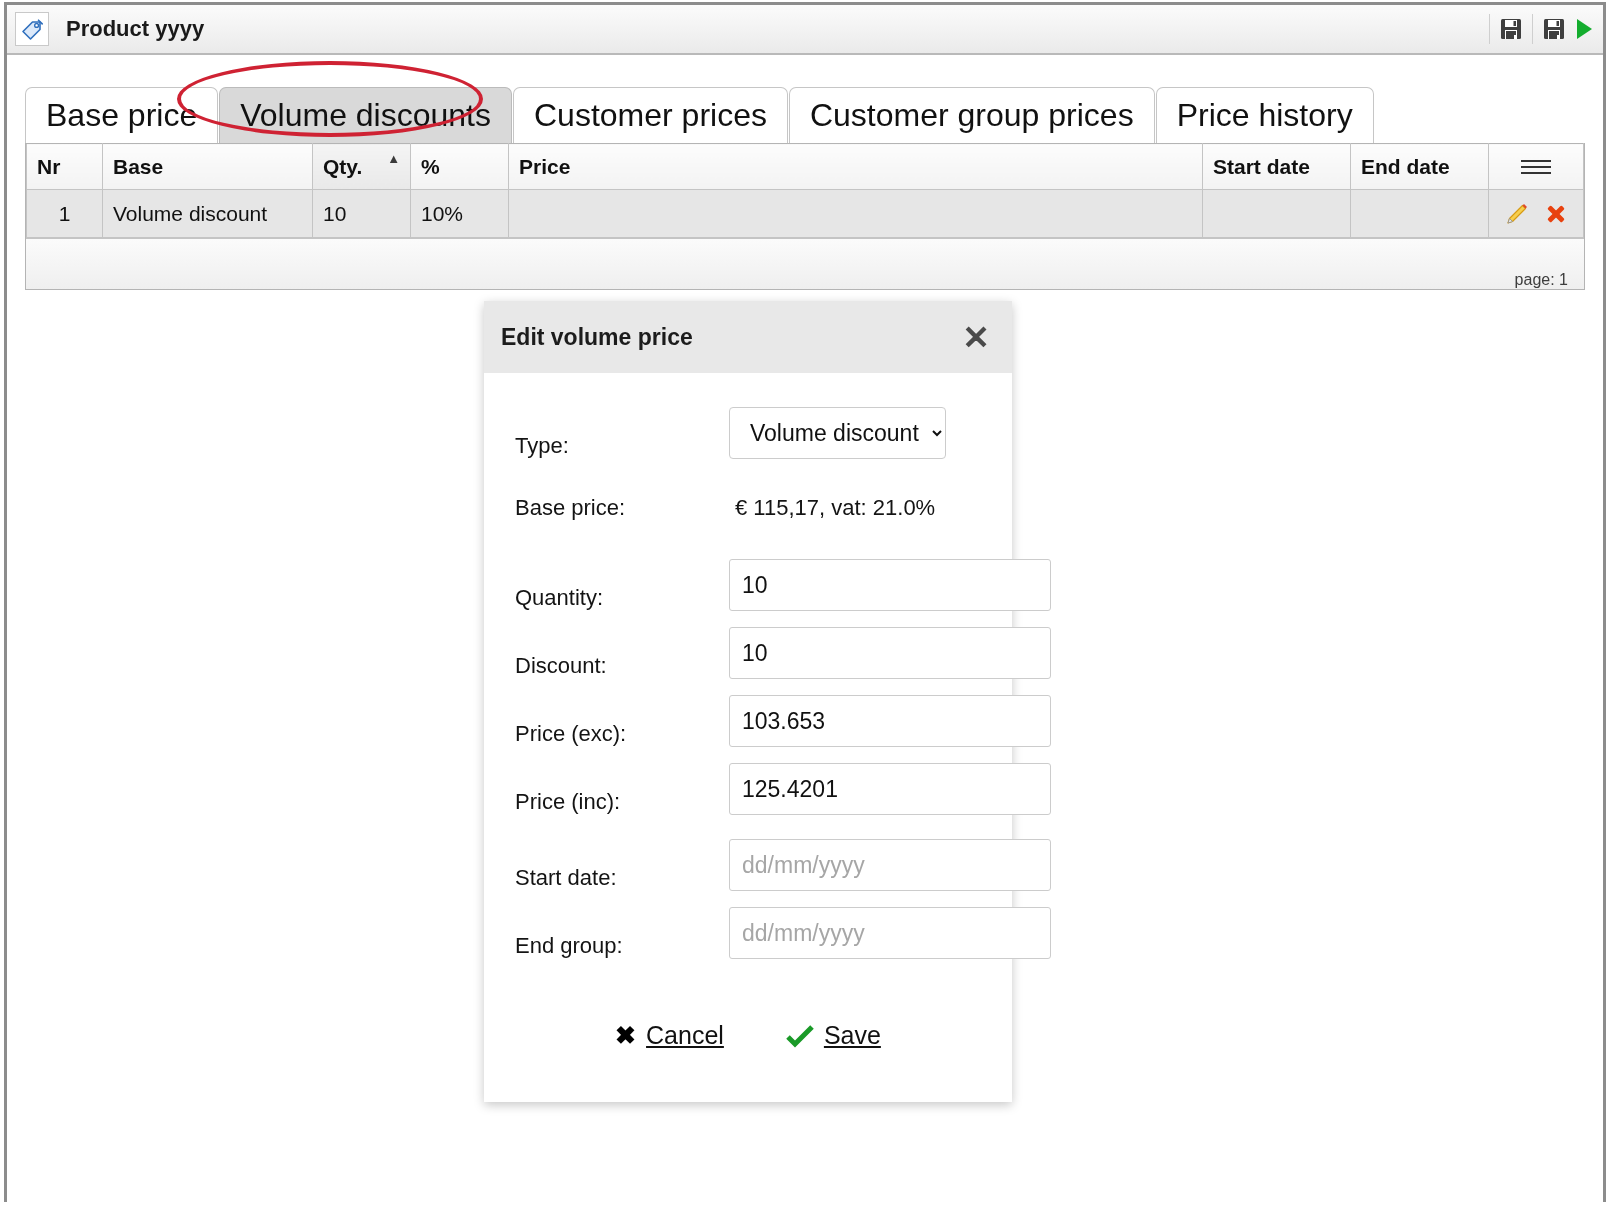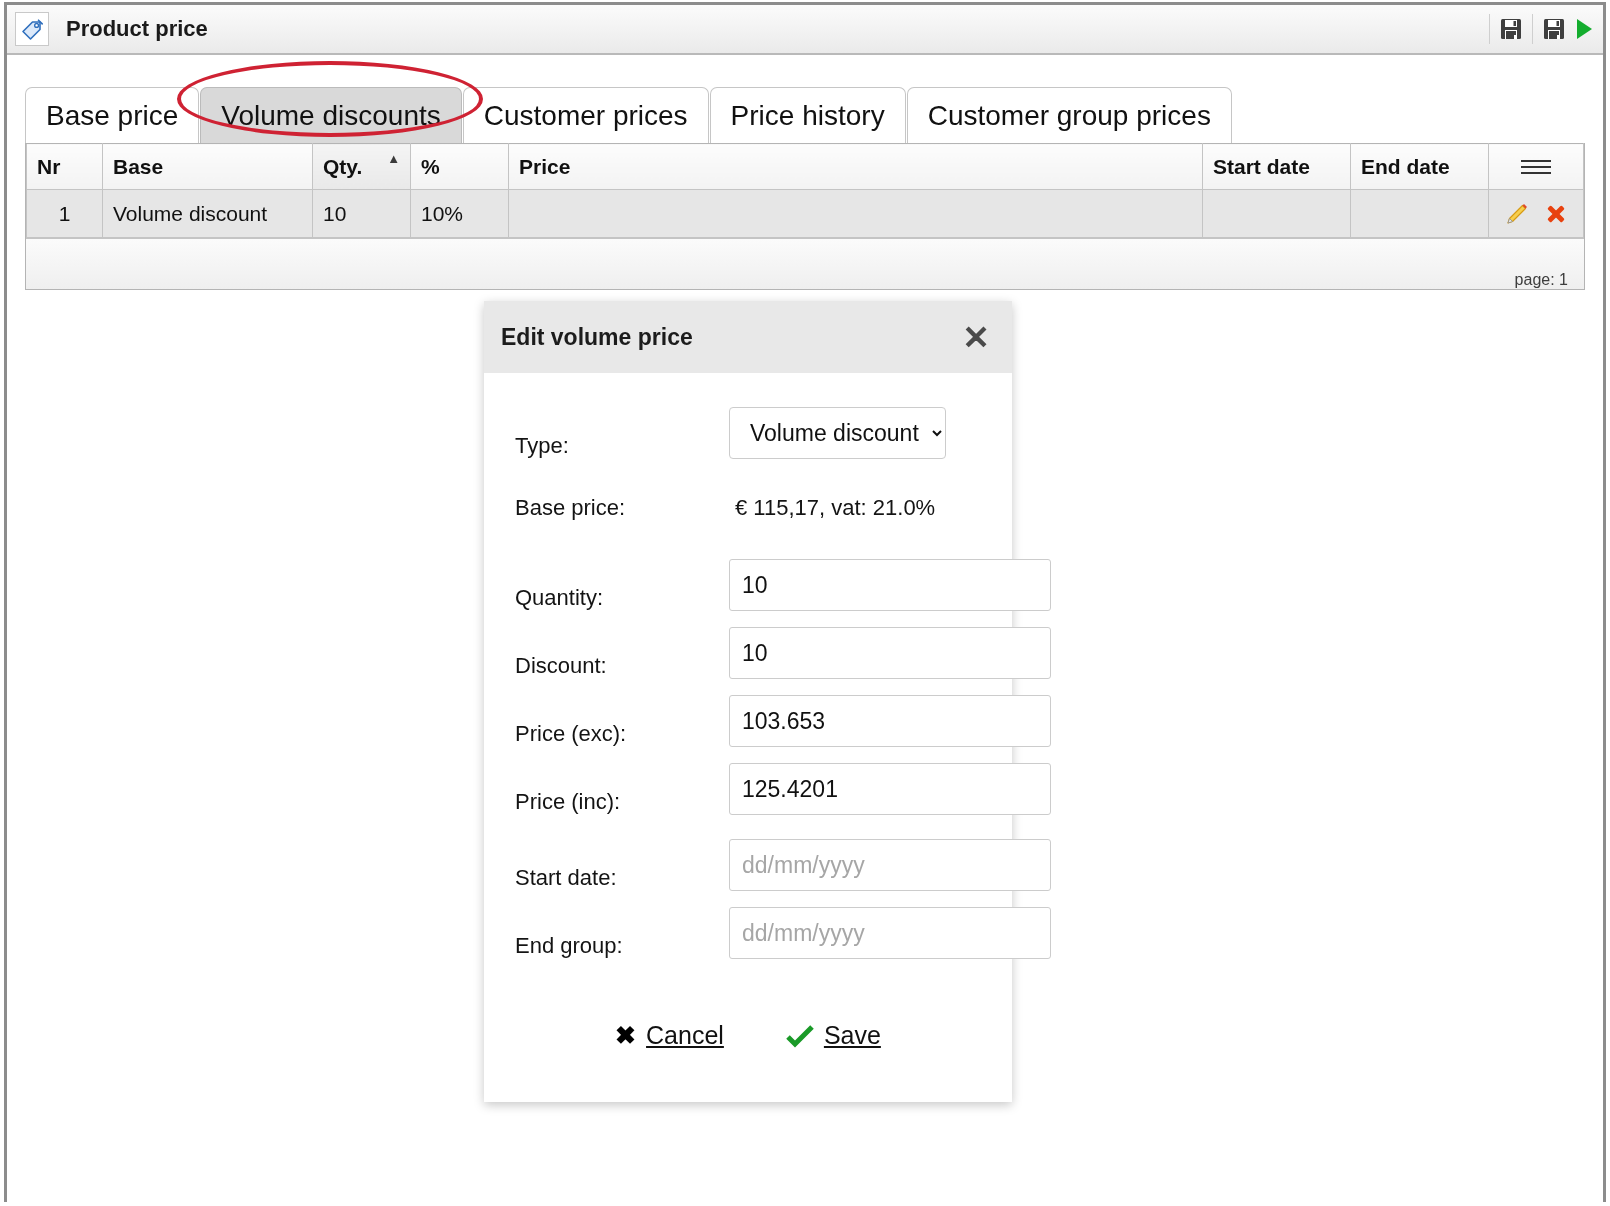--- a/index.html
+++ b/index.html
@@ -86,21 +86,21 @@
     margin: 18px 0 0 18px;
     display: flex;
     align-items: flex-end;
   }
   .tab {
     height: 56px;
     padding: 0 20px;
     display: flex;
     align-items: center;
     justify-content: center;
-    font-size: 28px;
+    font-size: 32px;
     color: #111111;
     background: #ffffff;
     border: 1px solid #c6c6c6;
     border-bottom: none;
     border-radius: 7px 7px 0 0;
     margin-right: 1px;
     box-sizing: border-box;
     cursor: pointer;
     white-space: nowrap;
     position: relative;
@@ -326,21 +326,21 @@
 <div id="app-window">
 
   <div id="title-bar">
     <div id="titlebar-icon-box">
       <svg width="26" height="26" viewBox="0 0 26 26">
         <path d="M4 15.5 L13.5 6 L21 6 L21 13.5 L11.5 23 Z" fill="#dce9fa" stroke="#2f6fbd" stroke-width="1.6" stroke-linejoin="round"></path>
         <circle cx="17.6" cy="9.4" r="1.9" fill="#ffffff" stroke="#2f6fbd" stroke-width="1.4"></circle>
         <path d="M19.5 4.2 L23.2 7.9" stroke="#2f6fbd" stroke-width="1.6" stroke-linecap="round"></path>
       </svg>
     </div>
-    <div id="window-title">Product price</div>
+    <div id="window-title">Product yyyy</div>
 
     <div id="titlebar-actions">
       <div class="tb-sep"></div>
       <div class="tb-btn">
         <svg width="24" height="24" viewBox="0 0 24 24">
           <rect x="2" y="2" width="20" height="20" rx="1.5" fill="#3f3f3f"></rect>
           <rect x="6" y="3" width="12" height="7" fill="#ffffff"></rect>
           <rect x="14.5" y="4" width="2.5" height="5" fill="#3f3f3f"></rect>
           <rect x="6" y="13" width="12" height="9" fill="#ffffff"></rect>
           <rect x="7" y="14" width="10" height="8" fill="#3f3f3f"></rect>
@@ -370,24 +370,24 @@
     <div class="tab">
       <span>Base price</span>
     </div>
     <div class="tab active">
       <span>Volume discounts</span>
     </div>
     <div class="tab">
       <span>Customer prices</span>
     </div>
     <div class="tab">
+      <span>Customer group prices</span>
+    </div>
+    <div class="tab">
       <span>Price history</span>
-    </div>
-    <div class="tab">
-      <span>Customer group prices</span>
     </div>
   </div>
 
   <div id="grid-wrap">
     <table id="price-grid">
       <thead>
         <tr>
           <th class="col-nr">
             <span>Nr</span>
           </th>

